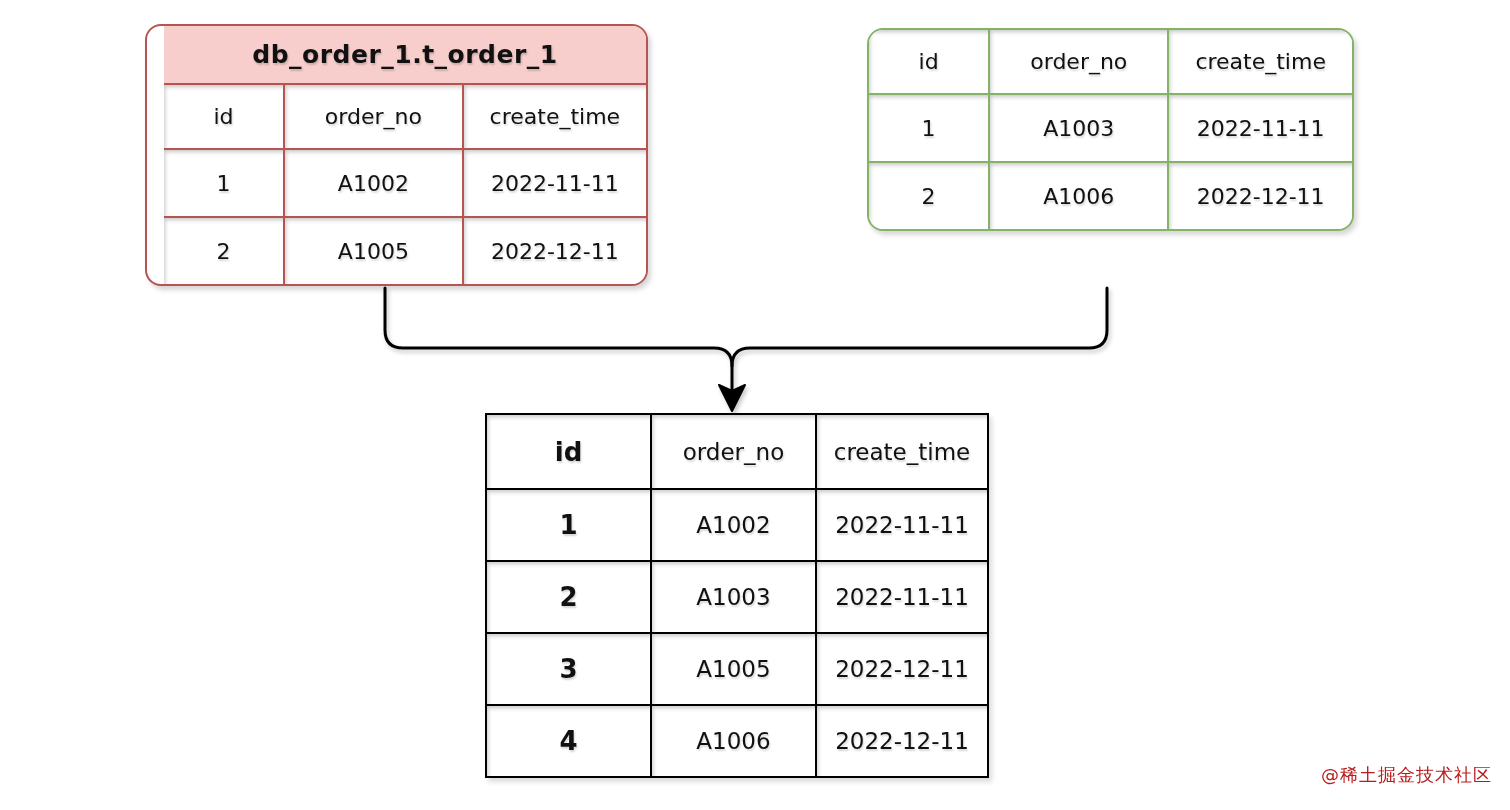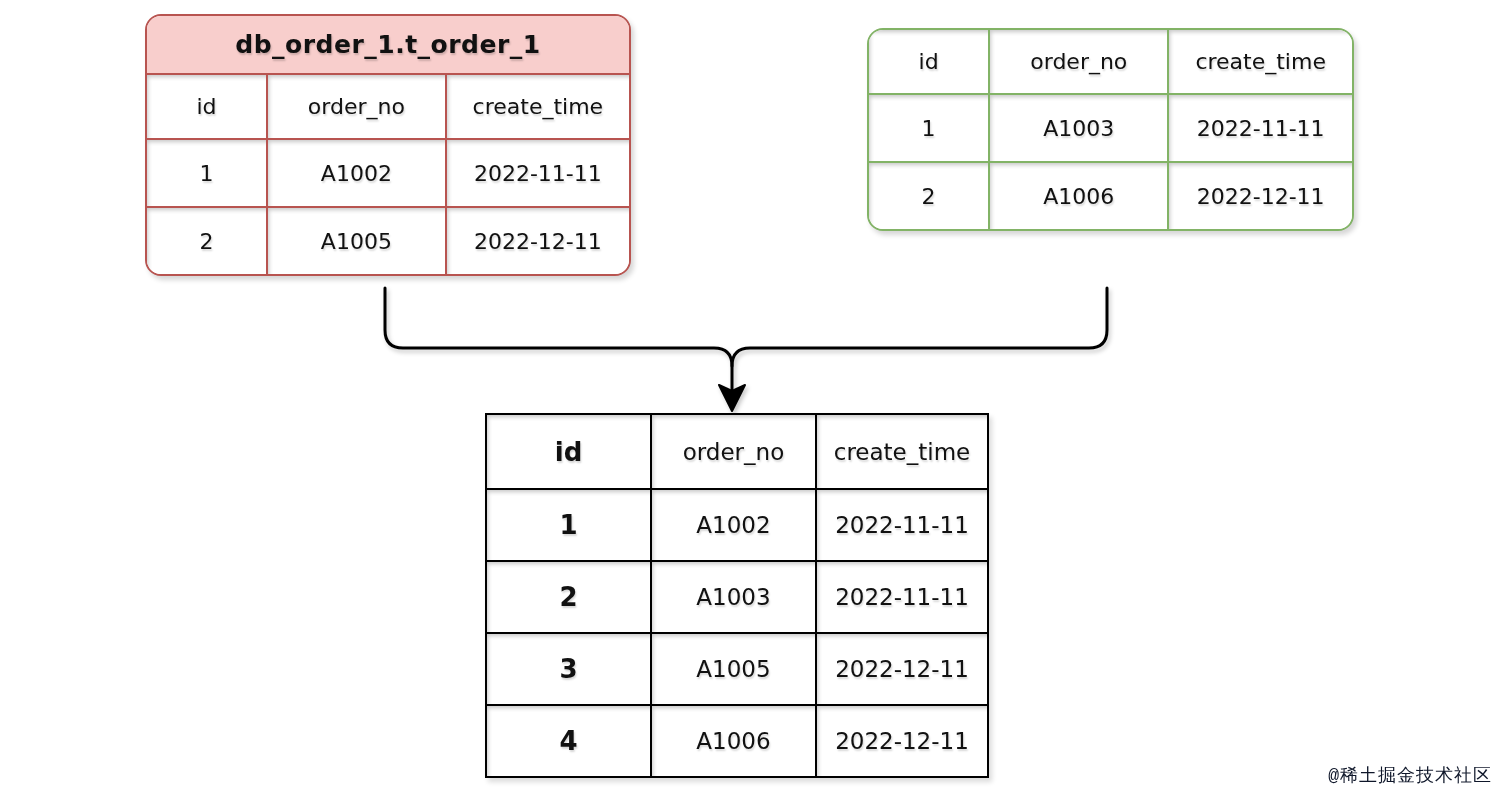--- a/index.html
+++ b/index.html
@@ -68,21 +68,21 @@
     align-items: center;
     justify-content: center;
     font-size: 22px;
     background: #ffffff;
     box-shadow: inset 3px 4px 4px -2px rgba(0,0,0,0.22);
     text-shadow: 1px 2px 2px rgba(0,0,0,0.16);
   }
   .etable .cell:not(:nth-child(3n)) { border-right: 2px solid var(--stroke, #999); }
   .etable .cell:nth-child(n+4)      { border-top: 2px solid var(--stroke, #999); }
 
-  #table-left  { left: 145px; top: 14px; width: 482px; }
+  #table-left  { left: 145px; top: 24px; width: 482px; padding-left: 17px; }
   #table-right { left: 867px; top: 28px; width: 483px; }
 
   
   .mtable {
     position: absolute;
     z-index: 2;
     left: 485px;
     top: 413px;
     width: 500px;
     border: 2px solid var(--stroke, #000);
@@ -175,15 +175,15 @@
     <div class="cell">A1003</div>
     <div class="cell">2022-11-11</div>
     <div class="cell id-col">3</div>
     <div class="cell">A1005</div>
     <div class="cell">2022-12-11</div>
     <div class="cell id-col">4</div>
     <div class="cell">A1006</div>
     <div class="cell">2022-12-11</div>
   </div>
 
-  <div class="watermark" style="color: #0f172a; font-family: Liberation Mono, monospace;">@稀土掘金技术社区</div>
+  <div class="watermark" style="color: #b91c1c;">@稀土掘金技术社区</div>
 
 </div>
 
 </body></html>

